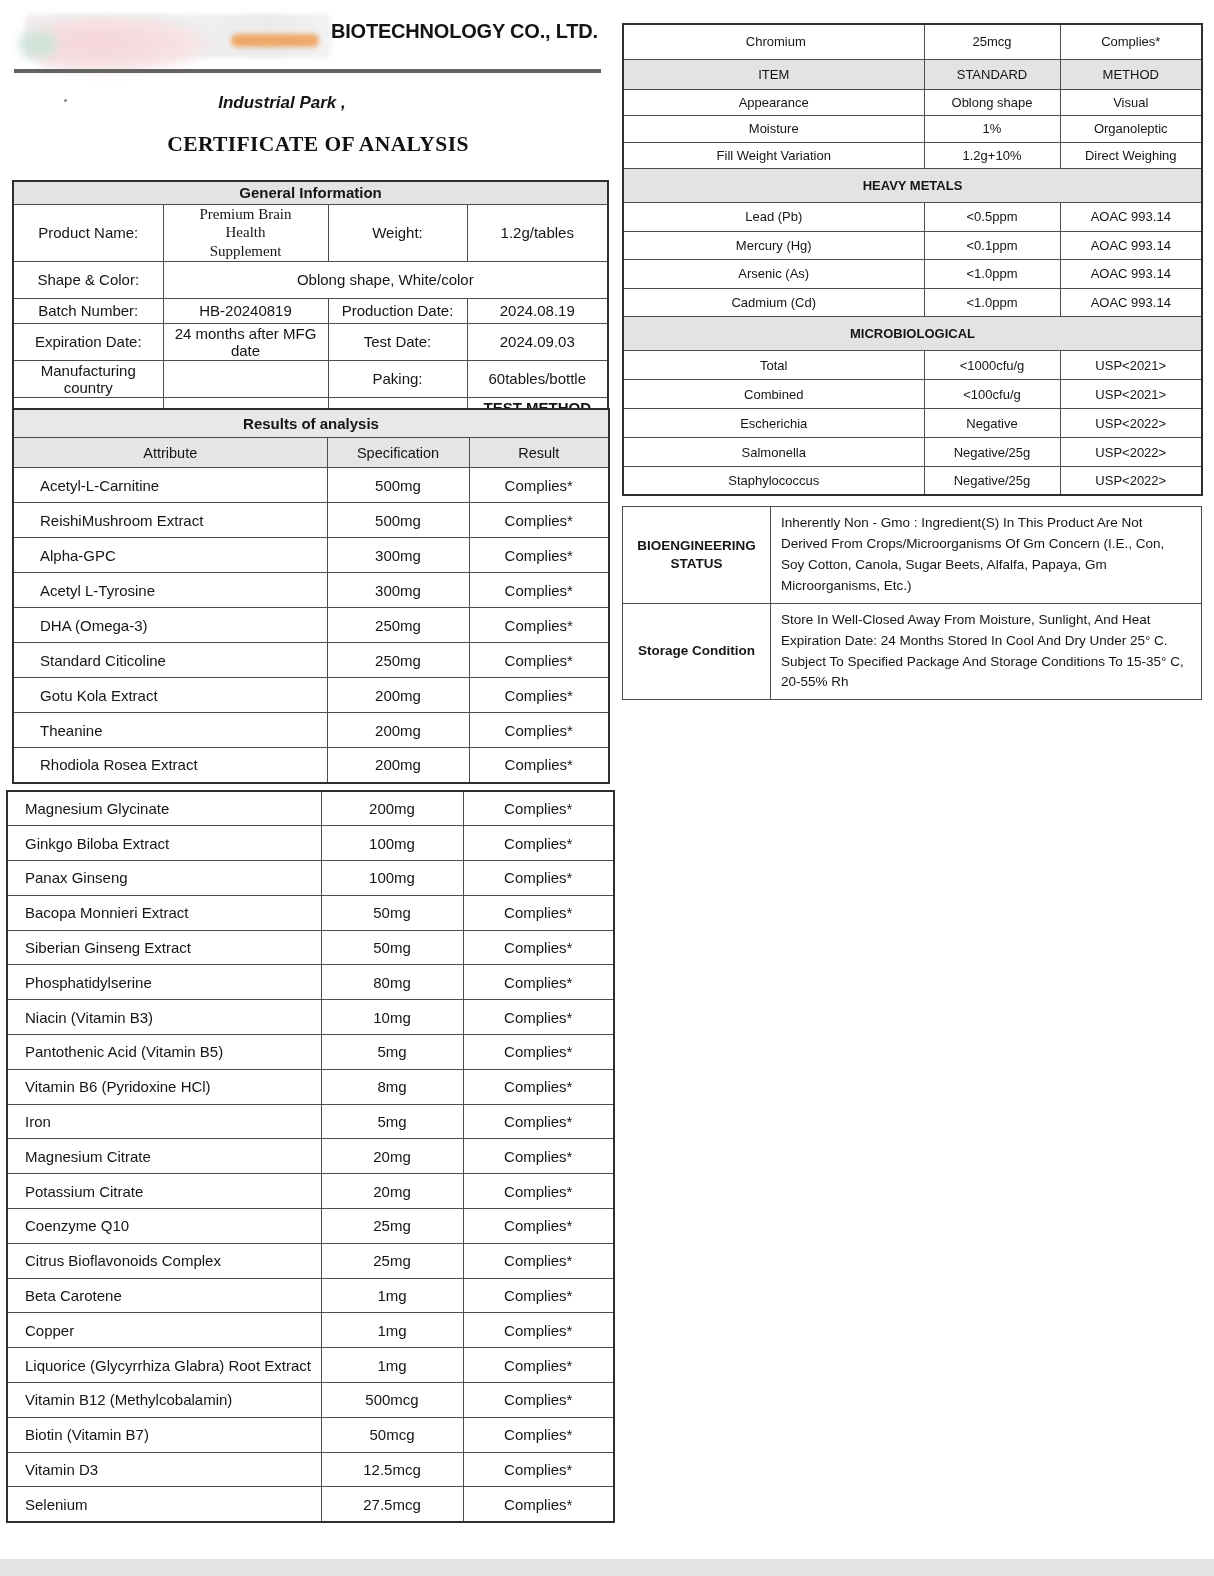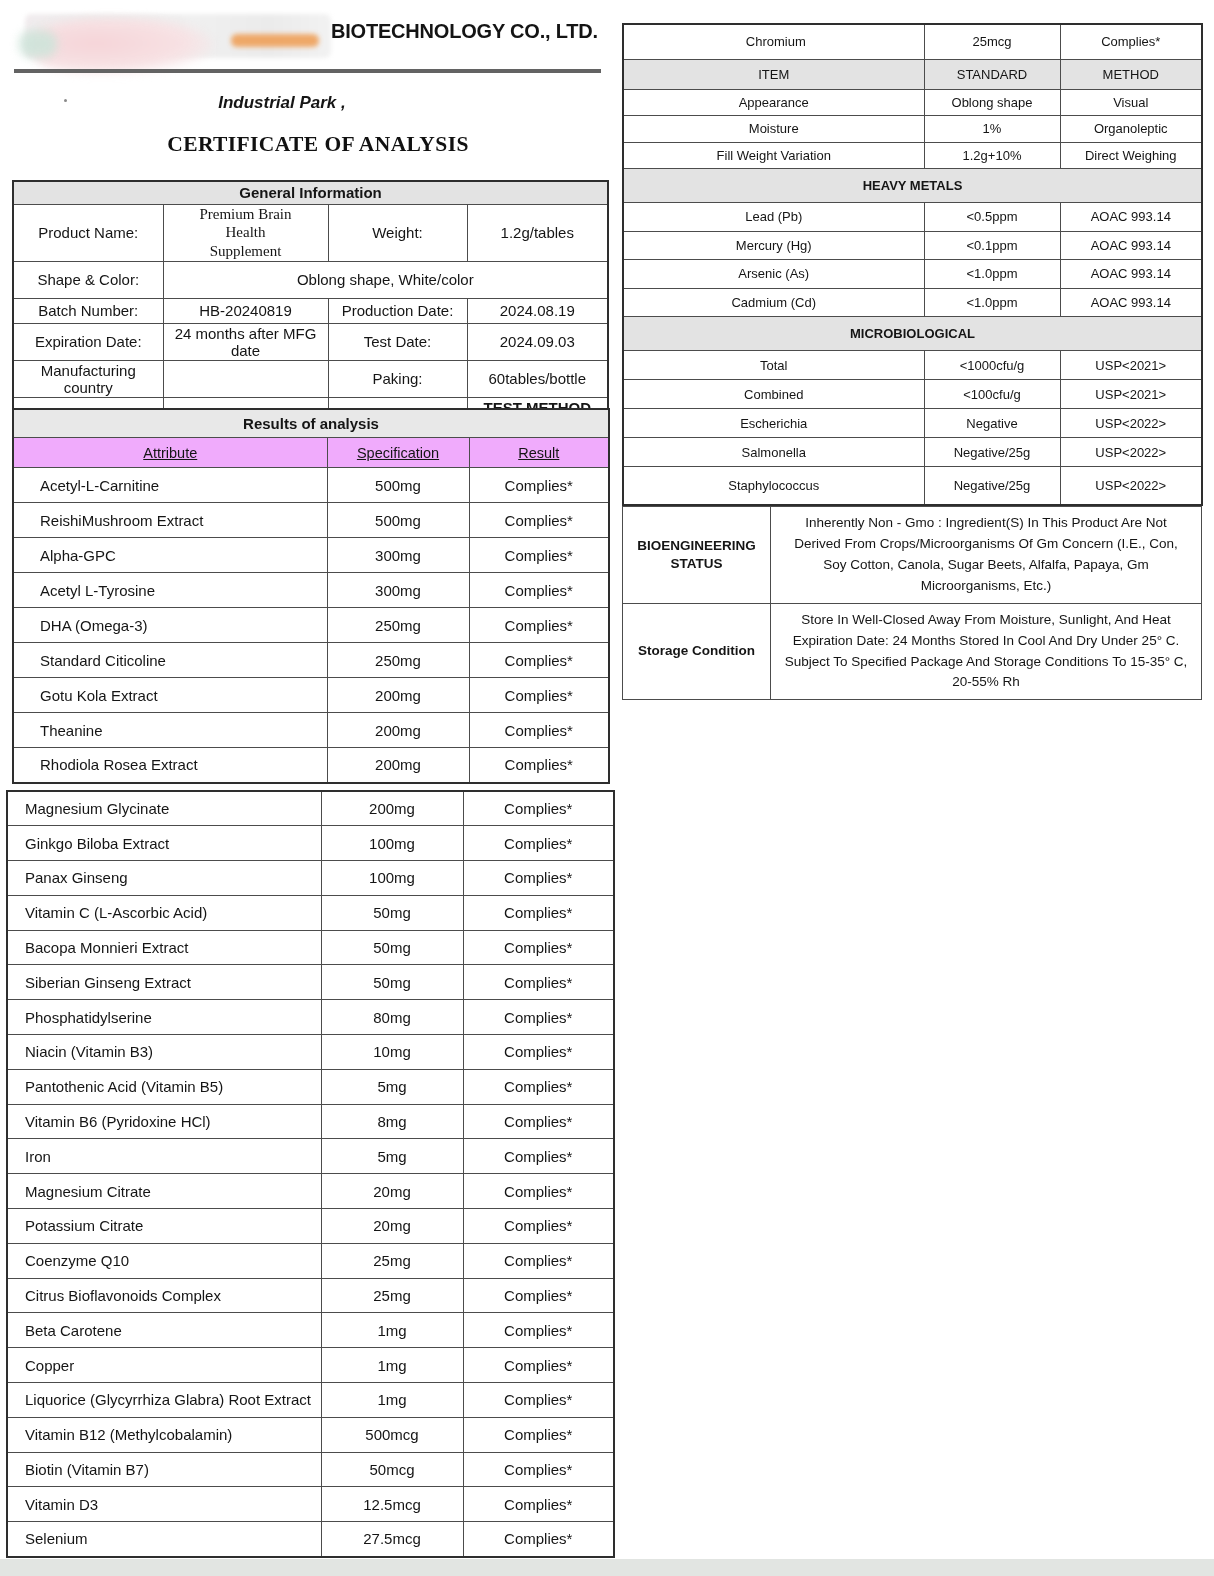--- a/index.html
+++ b/index.html
@@ -50,44 +50,44 @@
   .row-fill { height:40px; }
   .serif-cell { font-family:"Liberation Serif", serif; line-height:1.25; padding:0 28px; }
   .bold-cell { font-weight:700; line-height:1.2; }
 
   
   .res-table { border:2px solid #2e2e2e; }
   .res1 { left:12px; top:408px; width:596px; }
   .res2 { left:6px; top:790px; width:607px;padding-left:32px; }
   .res-table td, .res-table th { border:1px solid #4c4c4c; font-size:15px; color:#151515; }
   .res-section { height:25px; background:#e8e8e8; font-weight:700; text-align:center; font-size:15px; }
-  .res-cols th { height:27px; background:#f0abfc; font-size:14.5px;text-decoration:underline; }
+  .res-cols th { height:27px; background:#e5e5e5; font-size:14.5px; }
   .res1 tbody tr { height:35px; }
   .res2 tbody tr { height:34.8px; }
   .attr { text-align:left; padding-left:26px; }
   .res2 .attr { padding-left:17px; }
   .ctr { text-align:center; }
 
   
   .qc-table { left:622px; top:23px; width:579px; border:2px solid #2e2e2e; }
   .qc-table td, .qc-table th { border:1px solid #4c4c4c; font-size:13px; text-align:center; color:#151515; }
   .qc-chromium { height:35px; }
   .qc-chromium .attr { font-size:13px; padding-left:8px; }
   .qc-cols th { height:27px; background:#e3e3e3; font-size:13px; }
   .qc-sec { height:31px; background:#e3e3e3; font-weight:700; font-size:13.5px; }
   .phys-rows tr { height:26.5px;border-radius:7px; }
   .hm-rows tr { height:28.5px; }
   .micro-rows tr { height:29px; }
-  .micro-rows tr:last-child { height:38px; }
+  .micro-rows tr:last-child { height:28px; }
 
   
   .bio-table { left:622px; top:506px; width:579px; border:1.5px solid #3a3a3a; }
   .bio-table td { border:1px solid #4c4c4c; font-size:13.5px; color:#151515; vertical-align:middle; }
   .bio-label { width:148px; font-weight:700; text-align:center; line-height:1.35; }
-  .bio-text { text-align:center; padding:6px 10px; line-height:1.55; }
+  .bio-text { text-align:left; padding:6px 10px; line-height:1.55; }
   .row-bio { height:64px; }
   .row-storage { height:80px; }
 
   .bottom-bar { left:0; top:1559px; width:1214px; height:17px; background:#e2e5e2; }
 </style>
 </head>
 <body>
 
 <div>
 
@@ -244,25 +244,20 @@
           <td class="ctr">100mg</td>
           <td class="ctr">Complies*</td>
         </tr>
 
         <tr>
           <td class="attr">Panax Ginseng</td>
           <td class="ctr">100mg</td>
           <td class="ctr">Complies*</td>
         </tr>
 
-        <tr>
-          <td class="attr">Vitamin C (L-Ascorbic Acid)</td>
-          <td class="ctr">50mg</td>
-          <td class="ctr">Complies*</td>
-        </tr>
 
         <tr>
           <td class="attr">Bacopa Monnieri Extract</td>
           <td class="ctr">50mg</td>
           <td class="ctr">Complies*</td>
         </tr>
 
         <tr>
           <td class="attr">Siberian Ginseng Extract</td>
           <td class="ctr">50mg</td>

